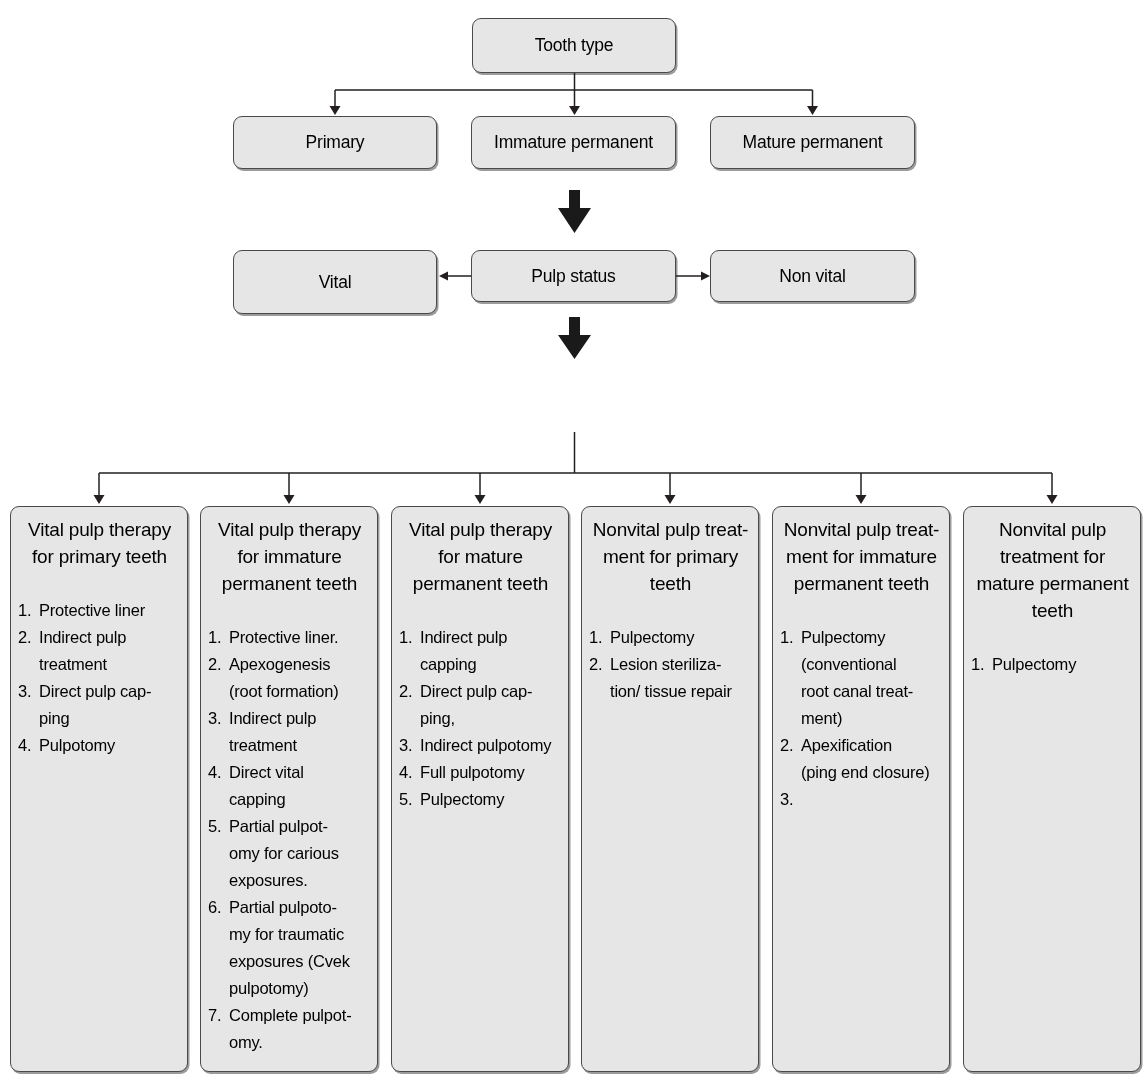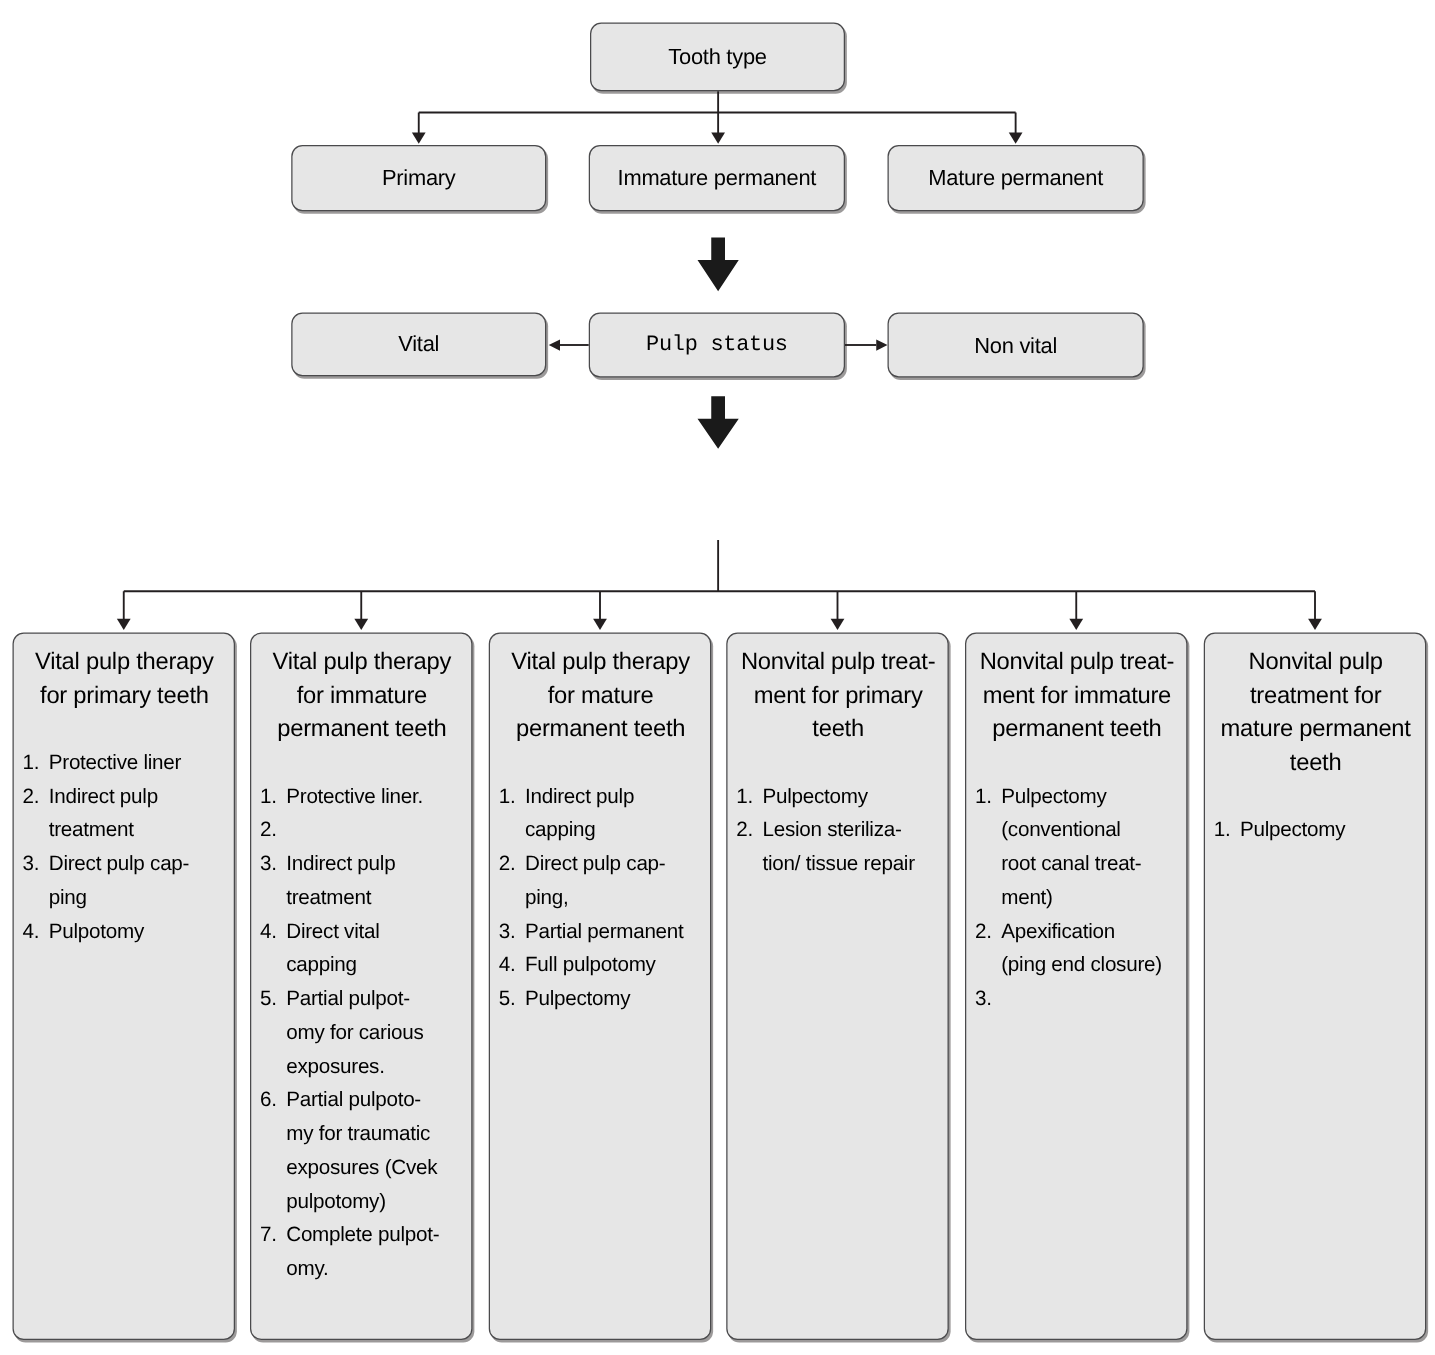--- a/index.html
+++ b/index.html
@@ -103,22 +103,22 @@
       <polygon points="1046.5,495 1057.5,495 1052,504"></polygon>
     </g>
   </svg>
 
   <div class="node" style="left:472px;top:18px;width:204px;height:55px;">Tooth type</div>
 
   <div class="node" style="left:233px;top:116px;width:204px;height:53px;">Primary</div>
   <div class="node" style="left:471px;top:116px;width:205px;height:53px;">Immature permanent</div>
   <div class="node" style="left:710px;top:116px;width:205px;height:53px;">Mature permanent</div>
 
-  <div class="node" style="left:233px;top:250px;width:204px;height:51px;">Vital</div>
-  <div class="node" style="left:471px;top:250px;width:205px;height:52px;font-family:Liberation Mono, monospace;">Pulp status</div>
+  <div class="node" style="left:233px;top:250px;width:204px;height:64px;">Vital</div>
+  <div class="node" style="left:471px;top:250px;width:205px;height:52px;">Pulp status</div>
   <div class="node" style="left:710px;top:250px;width:205px;height:52px;">Non vital</div>
 
 
   <div>
       <div class="tbox" style="left: 10px;">
         <div class="tbox-title">Vital pulp therapy
 for primary teeth</div>
         <div class="tbox-list">
           <div class="tbox-item">
             <span class="num">1.</span>
@@ -144,20 +144,22 @@
         <div class="tbox-title">Vital pulp therapy
 for immature
 permanent teeth</div>
         <div class="tbox-list">
           <div class="tbox-item">
             <span class="num">1.</span>
             <span class="txt">Protective liner.</span>
           </div>
           <div class="tbox-item">
             <span class="num">2.</span>
+            <span class="txt">Apexogenesis
+(root formation)</span>
           </div>
           <div class="tbox-item">
             <span class="num">3.</span>
             <span class="txt">Indirect pulp
 treatment</span>
           </div>
           <div class="tbox-item">
             <span class="num">4.</span>
             <span class="txt">Direct vital
 capping</span>
@@ -192,21 +194,21 @@
             <span class="txt">Indirect pulp
 capping</span>
           </div>
           <div class="tbox-item">
             <span class="num">2.</span>
             <span class="txt">Direct pulp cap-
 ping,</span>
           </div>
           <div class="tbox-item">
             <span class="num">3.</span>
-            <span class="txt">Partial permanent</span>
+            <span class="txt">Indirect pulpotomy</span>
           </div>
           <div class="tbox-item">
             <span class="num">4.</span>
             <span class="txt">Full pulpotomy</span>
           </div>
           <div class="tbox-item">
             <span class="num">5.</span>
             <span class="txt">Pulpectomy</span>
           </div>
         </div>

